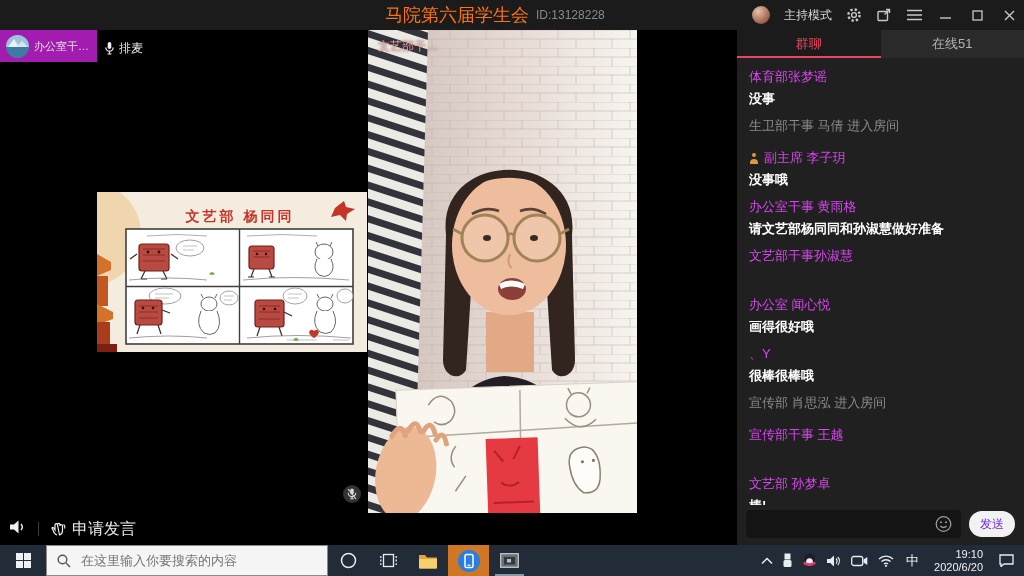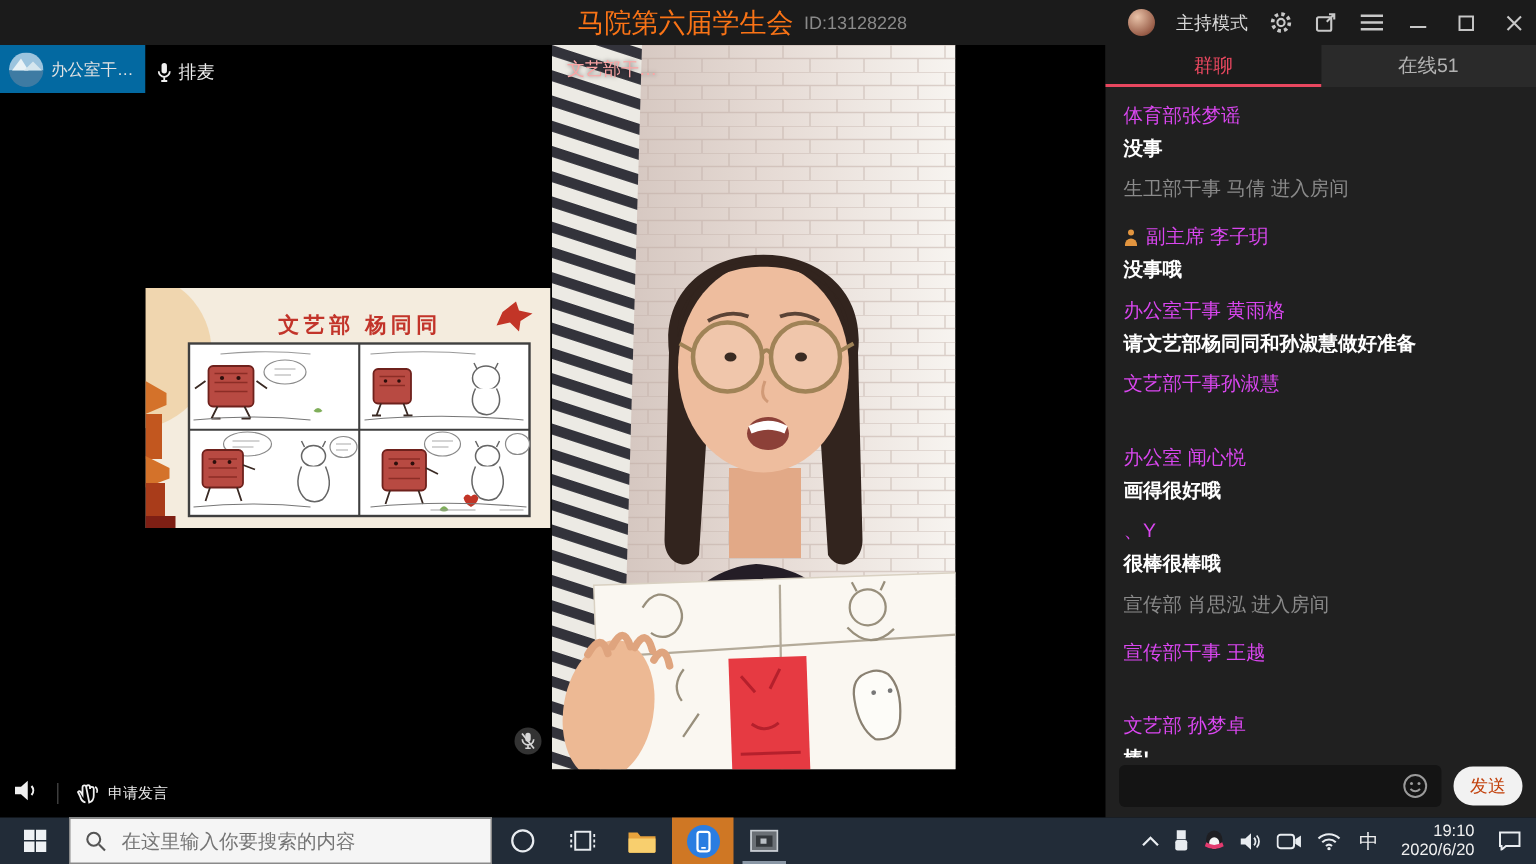--- a/index.html
+++ b/index.html
@@ -12,54 +12,54 @@
   .meeting-title{color:#f97316;font-size:18px;}
   .meeting-id{color:#8a8a8a;font-size:12px;}
   .titlebar-right{position:absolute;right:6px;top:0;height:30px;display:flex;align-items:center;gap:14px;}
   .avatar-sm{width:18px;height:18px;border-radius:50%;background:radial-gradient(circle at 35% 30%,#e8c2a8,#9a5f4a 70%,#5f3326);display:inline-block;}
   .mode-label{color:#d8d8d8;font-size:12px;}
   .tb-icon{display:inline-flex;align-items:center;justify-content:center;width:16px;height:16px;}
   .win-btn{display:inline-flex;align-items:center;justify-content:center;width:18px;height:18px;}
 
   
   .stage{position:absolute;left:0;top:30px;width:737px;height:515px;background:#000;}
-  .participant-tile{position:absolute;left:0;top:0;width:97px;height:32px;background:#0369a1;display:flex;align-items:center;gap:5px;padding-left:6px;box-sizing:border-box;}
+  .participant-tile{position:absolute;left:0;top:0;width:97px;height:32px;background:#a21caf;display:flex;align-items:center;gap:5px;padding-left:6px;box-sizing:border-box;}
   .participant-name{color:#e3e3e3;font-size:11px;white-space:nowrap;overflow:hidden;}
   .video{position:absolute;top:0;height:483px;background:#000;}
   .video-left{left:97px;width:270px;}
   .video-right{left:368px;width:269px;}
   .video-badge{position:absolute;left:8px;top:10px;display:flex;align-items:center;gap:5px;color:#f0f0f0;font-size:12px;}
   .video-label{position:absolute;left:10px;top:8px;color:#fca5a5;font-size:12px;text-shadow:0 0 3px rgba(0,0,0,.6);}
   .slide-wrap{position:absolute;left:0px;top:162px;width:270px;height:160px;}
   .muted-indicator{position:absolute;right:6px;bottom:10px;width:18px;height:18px;border-radius:50%;background:rgba(60,60,60,.85);display:flex;align-items:center;justify-content:center;}
 
   
   .bottom-controls{position:absolute;left:0;top:483px;width:737px;height:32px;display:flex;align-items:center;gap:12px;padding-left:10px;box-sizing:border-box;background:#000;}
   .v-divider{width:1px;height:14px;background:#3d3d3d;}
-  .raise-hand{display:flex;align-items:center;gap:6px;color:#e8e8e8;font-size:10px;}
+  .raise-hand{display:flex;align-items:center;gap:6px;color:#e8e8e8;font-size:16px;}
 
   
   .chat-panel{position:absolute;left:737px;top:30px;width:287px;height:515px;background:#202020;}
   .chat-tabs{display:flex;height:28px;}
   .chat-tab{flex:1;display:flex;align-items:center;justify-content:center;font-size:13px;color:#b2b2b2;background:#2a2a2a;position:relative;cursor:default;}
   .chat-tab.active{background:#1b1b1b;color:#e8475f;}
   .chat-tab.active::after{content:'';position:absolute;left:0;right:0;bottom:0;height:2px;background:#e8475f;}
   .chat-messages{position:absolute;left:0;top:30px;right:0;bottom:40px;padding:8px 12px 0 12px;overflow:hidden;}
   .msg{margin-bottom:11px;}
   .msg-name{color:#d946ef;font-size:13px;margin-bottom:5px;display:flex;align-items:center;}
   .msg-text{color:#fff;font-size:13px;font-weight:bold;line-height:15px;}
   .msg-text.empty{min-height:15px;}
   .msg-system{color:#8a8a8a;font-size:13px;margin-bottom:14px;}
   .role-badge{display:inline-block;width:10px;height:11px;margin-right:5px;position:relative;}
   .role-badge::before{content:'';position:absolute;top:0;left:3px;width:4px;height:4px;border-radius:50%;background:#e2953f;}
   .role-badge::after{content:'';position:absolute;bottom:0;left:1px;width:8px;height:5px;border-radius:4px 4px 0 0;background:#e2953f;}
   .chat-input-row{position:absolute;left:0;right:0;bottom:5px;height:32px;display:flex;align-items:center;padding:0 9px;box-sizing:border-box;gap:8px;}
   .chat-input-box{flex:1;height:28px;background:#141414;border:none;border-radius:4px;color:#ddd;font-size:13px;padding:0 30px 0 8px;box-sizing:border-box;outline:none;position:relative;}
   .emoji-btn{position:absolute;right:72px;top:50%;transform:translateY(-50%);width:17px;height:17px;}
-  .send-btn{width:46px;height:26px;border-radius:13px;background:#f2f2f2;color:#c2410c;font-size:12px;display:flex;align-items:center;justify-content:center;}
+  .send-btn{width:46px;height:26px;border-radius:13px;background:#f2f2f2;color:#6d28d9;font-size:12px;display:flex;align-items:center;justify-content:center;}
 
   
   .taskbar{position:absolute;left:0;top:545px;width:1024px;height:31px;background:#222c38;display:flex;align-items:stretch;}
   .tb-btn{display:flex;align-items:center;justify-content:center;}
   .start-btn{width:46px;}
   .search-box{width:282px;background:#f5f5f5;border:1px solid #8a8a8a;box-sizing:border-box;display:flex;align-items:center;gap:8px;padding:0 10px;}
   .search-box input{border:none;outline:none;background:transparent;font-size:13px;color:#333;width:230px;font-family:"Liberation Sans","DejaVu Sans",sans-serif;}
   .cortana-btn,.taskview-btn,.folder-btn{width:40px;}
   .app-btn{width:41px;position:relative;}
   .app-btn.active{background:#cf7724;}

